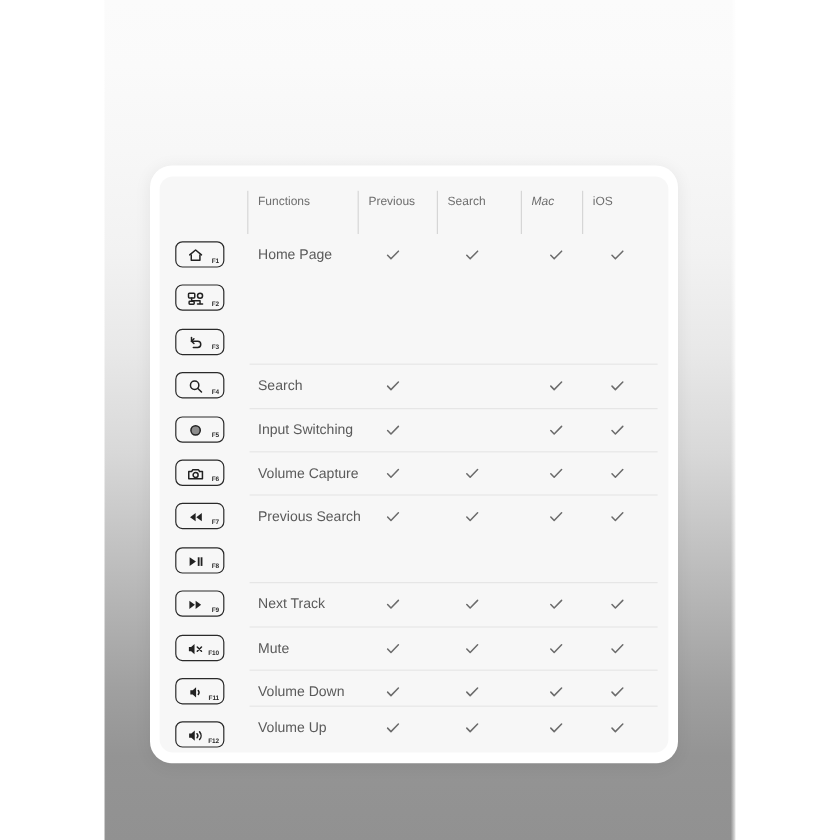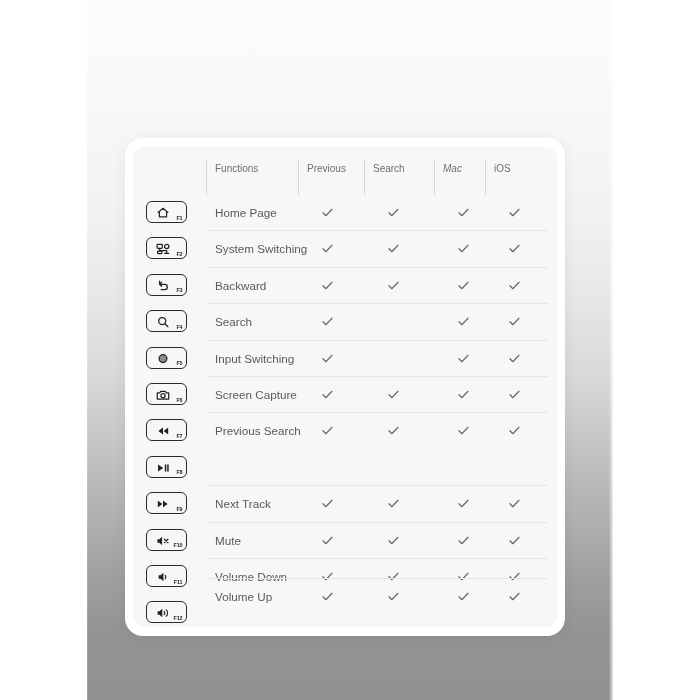--- a/index.html
+++ b/index.html
@@ -311,68 +311,20 @@
               <svg viewBox="0 0 16 16" width="15" height="15">
                 <path d="M3.2 8.3 6.2 11.4 12.8 4.6" fill="none" stroke="#6b6b6b" stroke-width="1.35" stroke-linecap="round" stroke-linejoin="round"></path>
               </svg>
             </div>
             <div class="check" style="left: 303px;">
               <svg viewBox="0 0 16 16" width="15" height="15">
                 <path d="M3.2 8.3 6.2 11.4 12.8 4.6" fill="none" stroke="#6b6b6b" stroke-width="1.35" stroke-linecap="round" stroke-linejoin="round"></path>
               </svg>
             </div>
           </div>
-          <div class="row" style="top: 83.4px;">
-            <div class="row-sep"></div>
-            <div class="row-label">System Switching</div>
-            <div class="check" style="left: 116px;">
-              <svg viewBox="0 0 16 16" width="15" height="15">
-                <path d="M3.2 8.3 6.2 11.4 12.8 4.6" fill="none" stroke="#6b6b6b" stroke-width="1.35" stroke-linecap="round" stroke-linejoin="round"></path>
-              </svg>
-            </div>
-            <div class="check" style="left: 182px;">
-              <svg viewBox="0 0 16 16" width="15" height="15">
-                <path d="M3.2 8.3 6.2 11.4 12.8 4.6" fill="none" stroke="#6b6b6b" stroke-width="1.35" stroke-linecap="round" stroke-linejoin="round"></path>
-              </svg>
-            </div>
-            <div class="check" style="left: 252px;">
-              <svg viewBox="0 0 16 16" width="15" height="15">
-                <path d="M3.2 8.3 6.2 11.4 12.8 4.6" fill="none" stroke="#6b6b6b" stroke-width="1.35" stroke-linecap="round" stroke-linejoin="round"></path>
-              </svg>
-            </div>
-            <div class="check" style="left: 303px;">
-              <svg viewBox="0 0 16 16" width="15" height="15">
-                <path d="M3.2 8.3 6.2 11.4 12.8 4.6" fill="none" stroke="#6b6b6b" stroke-width="1.35" stroke-linecap="round" stroke-linejoin="round"></path>
-              </svg>
-            </div>
-          </div>
-          <div class="row" style="top: 119.8px;">
-            <div class="row-sep"></div>
-            <div class="row-label">Backward</div>
-            <div class="check" style="left: 116px;">
-              <svg viewBox="0 0 16 16" width="15" height="15">
-                <path d="M3.2 8.3 6.2 11.4 12.8 4.6" fill="none" stroke="#6b6b6b" stroke-width="1.35" stroke-linecap="round" stroke-linejoin="round"></path>
-              </svg>
-            </div>
-            <div class="check" style="left: 182px;">
-              <svg viewBox="0 0 16 16" width="15" height="15">
-                <path d="M3.2 8.3 6.2 11.4 12.8 4.6" fill="none" stroke="#6b6b6b" stroke-width="1.35" stroke-linecap="round" stroke-linejoin="round"></path>
-              </svg>
-            </div>
-            <div class="check" style="left: 252px;">
-              <svg viewBox="0 0 16 16" width="15" height="15">
-                <path d="M3.2 8.3 6.2 11.4 12.8 4.6" fill="none" stroke="#6b6b6b" stroke-width="1.35" stroke-linecap="round" stroke-linejoin="round"></path>
-              </svg>
-            </div>
-            <div class="check" style="left: 303px;">
-              <svg viewBox="0 0 16 16" width="15" height="15">
-                <path d="M3.2 8.3 6.2 11.4 12.8 4.6" fill="none" stroke="#6b6b6b" stroke-width="1.35" stroke-linecap="round" stroke-linejoin="round"></path>
-              </svg>
-            </div>
-          </div>
           <div class="row" style="top: 156.2px;">
             <div class="row-sep"></div>
             <div class="row-label">Search</div>
             <div class="check" style="left: 116px;">
               <svg viewBox="0 0 16 16" width="15" height="15">
                 <path d="M3.2 8.3 6.2 11.4 12.8 4.6" fill="none" stroke="#6b6b6b" stroke-width="1.35" stroke-linecap="round" stroke-linejoin="round"></path>
               </svg>
             </div>
             <div class="check" style="left: 252px;">
               <svg viewBox="0 0 16 16" width="15" height="15">
@@ -399,21 +351,21 @@
               </svg>
             </div>
             <div class="check" style="left: 303px;">
               <svg viewBox="0 0 16 16" width="15" height="15">
                 <path d="M3.2 8.3 6.2 11.4 12.8 4.6" fill="none" stroke="#6b6b6b" stroke-width="1.35" stroke-linecap="round" stroke-linejoin="round"></path>
               </svg>
             </div>
           </div>
           <div class="row" style="top: 229px;">
             <div class="row-sep"></div>
-            <div class="row-label">Screen Capture</div>
+            <div class="row-label">Volume Capture</div>
             <div class="check" style="left: 116px;">
               <svg viewBox="0 0 16 16" width="15" height="15">
                 <path d="M3.2 8.3 6.2 11.4 12.8 4.6" fill="none" stroke="#6b6b6b" stroke-width="1.35" stroke-linecap="round" stroke-linejoin="round"></path>
               </svg>
             </div>
             <div class="check" style="left: 182px;">
               <svg viewBox="0 0 16 16" width="15" height="15">
                 <path d="M3.2 8.3 6.2 11.4 12.8 4.6" fill="none" stroke="#6b6b6b" stroke-width="1.35" stroke-linecap="round" stroke-linejoin="round"></path>
               </svg>
             </div>
@@ -517,21 +469,21 @@
               <svg viewBox="0 0 16 16" width="15" height="15">
                 <path d="M3.2 8.3 6.2 11.4 12.8 4.6" fill="none" stroke="#6b6b6b" stroke-width="1.35" stroke-linecap="round" stroke-linejoin="round"></path>
               </svg>
             </div>
             <div class="check" style="left: 303px;">
               <svg viewBox="0 0 16 16" width="15" height="15">
                 <path d="M3.2 8.3 6.2 11.4 12.8 4.6" fill="none" stroke="#6b6b6b" stroke-width="1.35" stroke-linecap="round" stroke-linejoin="round"></path>
               </svg>
             </div>
           </div>
-          <div class="row" style="top: 431px;">
+          <div class="row" style="top: 441px;">
             <div class="row-sep"></div>
             <div class="row-label">Volume Up</div>
             <div class="check" style="left: 116px;">
               <svg viewBox="0 0 16 16" width="15" height="15">
                 <path d="M3.2 8.3 6.2 11.4 12.8 4.6" fill="none" stroke="#6b6b6b" stroke-width="1.35" stroke-linecap="round" stroke-linejoin="round"></path>
               </svg>
             </div>
             <div class="check" style="left: 182px;">
               <svg viewBox="0 0 16 16" width="15" height="15">
                 <path d="M3.2 8.3 6.2 11.4 12.8 4.6" fill="none" stroke="#6b6b6b" stroke-width="1.35" stroke-linecap="round" stroke-linejoin="round"></path>

